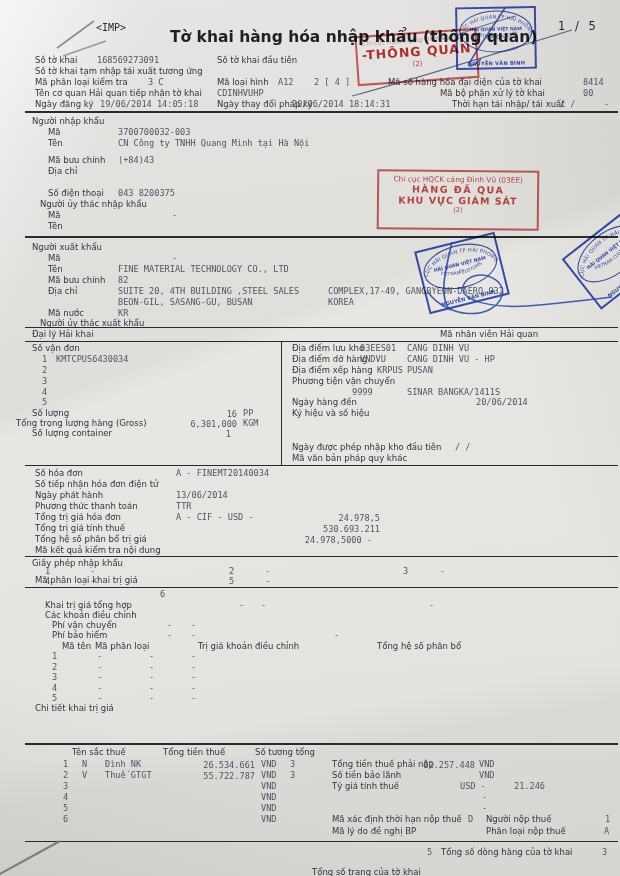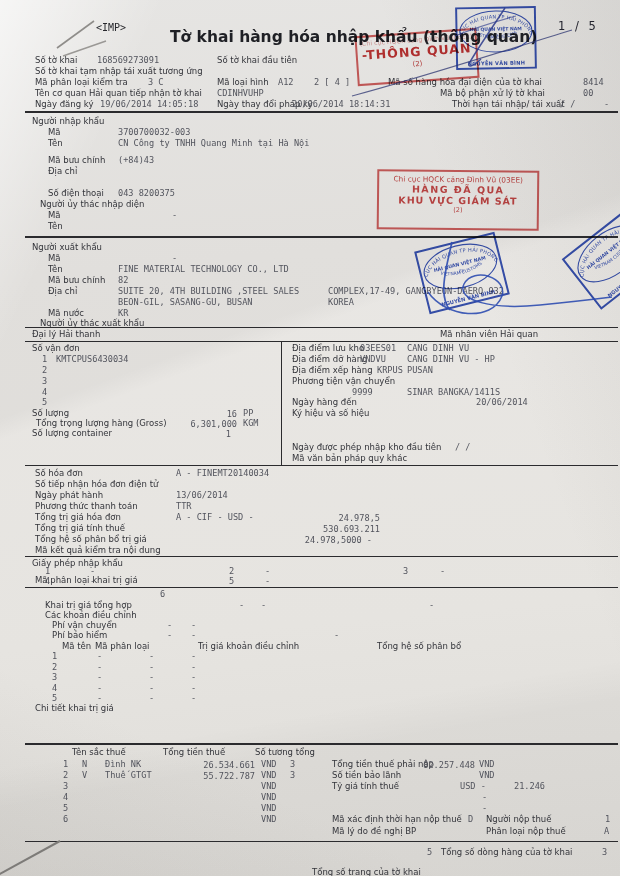--- a/index.html
+++ b/index.html
@@ -65,21 +65,21 @@
   <div class="t" style="left:32px;top:117px">Người nhập khẩu</div>
   <div class="t" style="left:48px;top:128px">Mã</div>
   <div class="t v" style="left:118px;top:128px">3700700032-003</div>
   <div class="t" style="left:48px;top:139px">Tên</div>
   <div class="t v" style="left:118px;top:139px">CN Công ty TNHH Quang Minh tại Hà Nội</div>
   <div class="t" style="left:48px;top:156px">Mã bưu chính</div>
   <div class="t v" style="left:118px;top:156px">(+84)43</div>
   <div class="t" style="left:48px;top:167px">Địa chỉ</div>
   <div class="t" style="left:48px;top:189px">Số điện thoại</div>
   <div class="t v" style="left:118px;top:189px">043 8200375</div>
-  <div class="t" style="left:40px;top:200px">Người ủy thác nhập diện</div>
+  <div class="t" style="left:40px;top:200px">Người ủy thác nhập khẩu</div>
   <div class="t" style="left:48px;top:211px">Mã</div>
   <div class="t v" style="left:172px;top:211px">-</div>
   <div class="t" style="left:48px;top:222px">Tên</div>
 
   <div class="hl" style="left:25px;top:236px;width:593px;height:1.5px"></div>
 
   <div class="t" style="left:32px;top:243px">Người xuất khẩu</div>
   <div class="t" style="left:48px;top:254px">Mã</div>
   <div class="t v" style="left:172px;top:254px">-</div>
   <div class="t" style="left:48px;top:265px">Tên</div>
@@ -89,36 +89,36 @@
   <div class="t" style="left:48px;top:287px">Địa chỉ</div>
   <div class="t v" style="left:118px;top:287px">SUITE 20, 4TH BUILDING ,STEEL SALES</div>
   <div class="t v" style="left:328px;top:287px">COMPLEX,17-49, GANGBYEON-DAERO 932</div>
   <div class="t v" style="left:118px;top:298px">BEON-GIL, SASANG-GU, BUSAN</div>
   <div class="t v" style="left:328px;top:298px">KOREA</div>
   <div class="t" style="left:48px;top:309px">Mã nước</div>
   <div class="t v" style="left:118px;top:309px">KR</div>
   <div class="t" style="left:40px;top:319px">Người ủy thác xuất khẩu</div>
 
   <div class="hl" style="left:25px;top:327px;width:593px"></div>
-  <div class="t" style="left:32px;top:330px">Đại lý Hải thanh</div>
+  <div class="t" style="left:32px;top:330px">Đại lý Hải khai</div>
   <div class="t" style="left:440px;top:330px">Mã nhân viên Hải quan</div>
   <div class="hl" style="left:25px;top:341px;width:593px"></div>
   <div class="vl" style="left:281px;top:341px;height:124px"></div>
 
   <div class="t" style="left:32px;top:344px">Số vận đơn</div>
   <div class="t v" style="left:42px;top:355px">1</div>
   <div class="t v" style="left:56px;top:355px">KMTCPUS6430034</div>
   <div class="t v" style="left:42px;top:366px">2</div>
   <div class="t v" style="left:42px;top:377px">3</div>
   <div class="t v" style="left:42px;top:388px">4</div>
   <div class="t v" style="left:42px;top:398px">5</div>
   <div class="t" style="left:32px;top:409px">Số lượng</div>
   <div class="rab" style="left:150px;top:409px;width:87px">16</div>
   <div class="t v" style="left:243px;top:409px">PP</div>
-  <div class="t" style="left:36px;top:419px">Tổng trọng lượng hàng (Gross)</div>
+  <div class="t" style="left:16px;top:419px">Tổng trọng lượng hàng (Gross)</div>
   <div class="rab" style="left:150px;top:419px;width:87px">6,301,000</div>
   <div class="t v" style="left:243px;top:419px">KGM</div>
   <div class="t" style="left:32px;top:429px">Số lượng container</div>
   <div class="rab" style="left:150px;top:429px;width:81px">1</div>
 
   <div class="t" style="left:292px;top:344px">Địa điểm lưu kho</div>
   <div class="t v" style="left:360px;top:344px">03EES01</div>
   <div class="t v" style="left:407px;top:344px">CANG DINH VU</div>
   <div class="t" style="left:292px;top:355px">Địa điểm dỡ hàng</div>
   <div class="t v" style="left:360px;top:355px">VNDVU</div>

